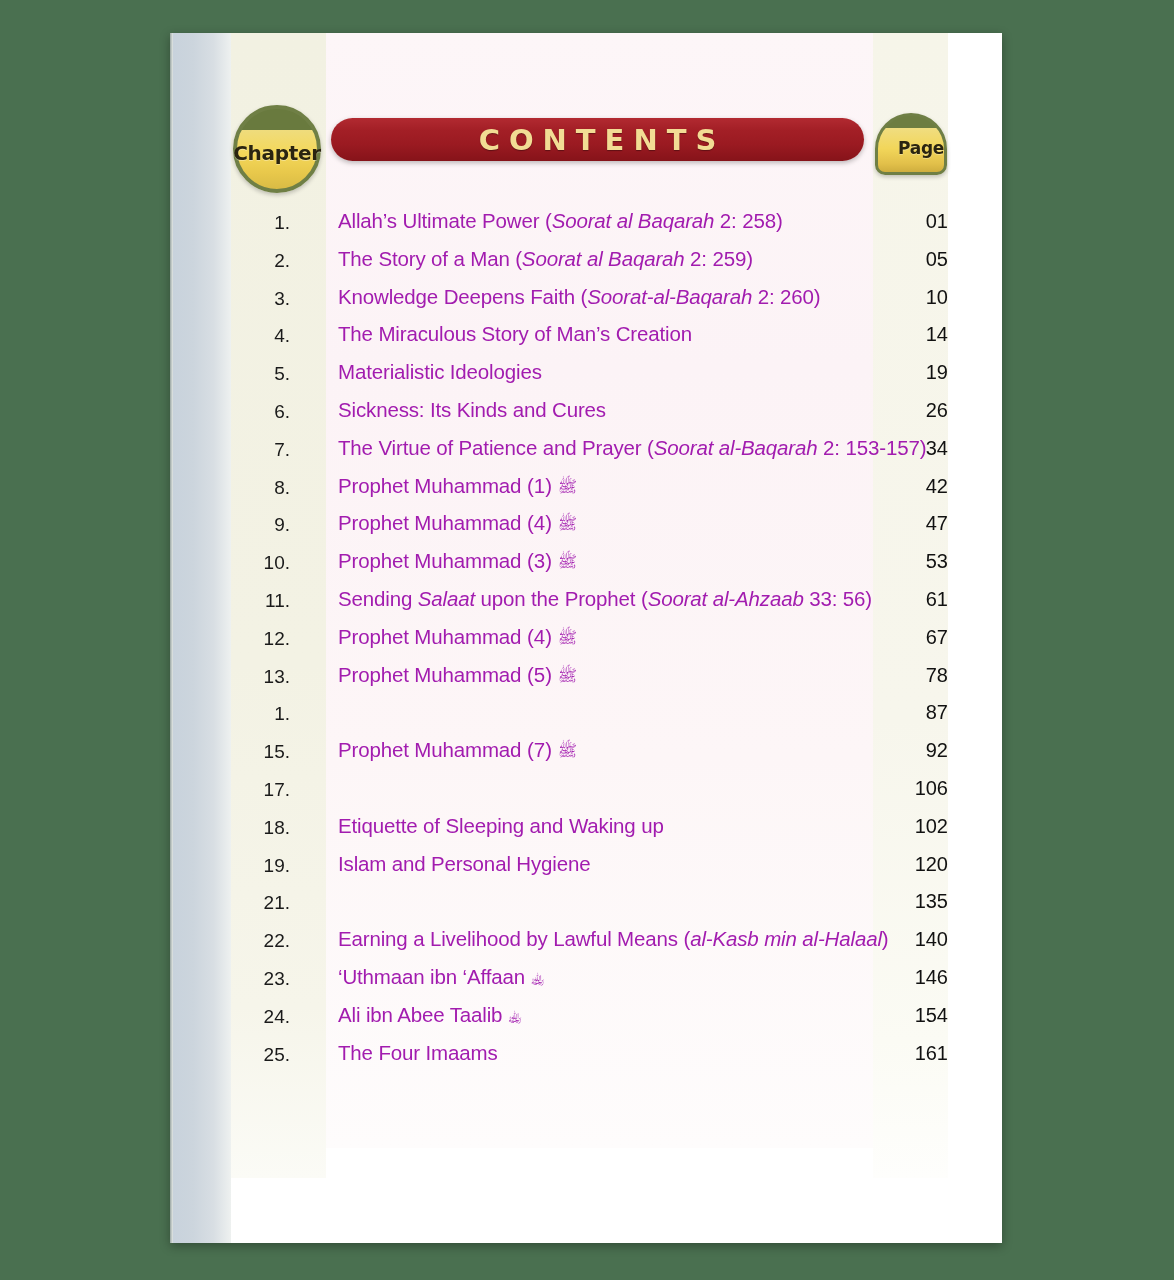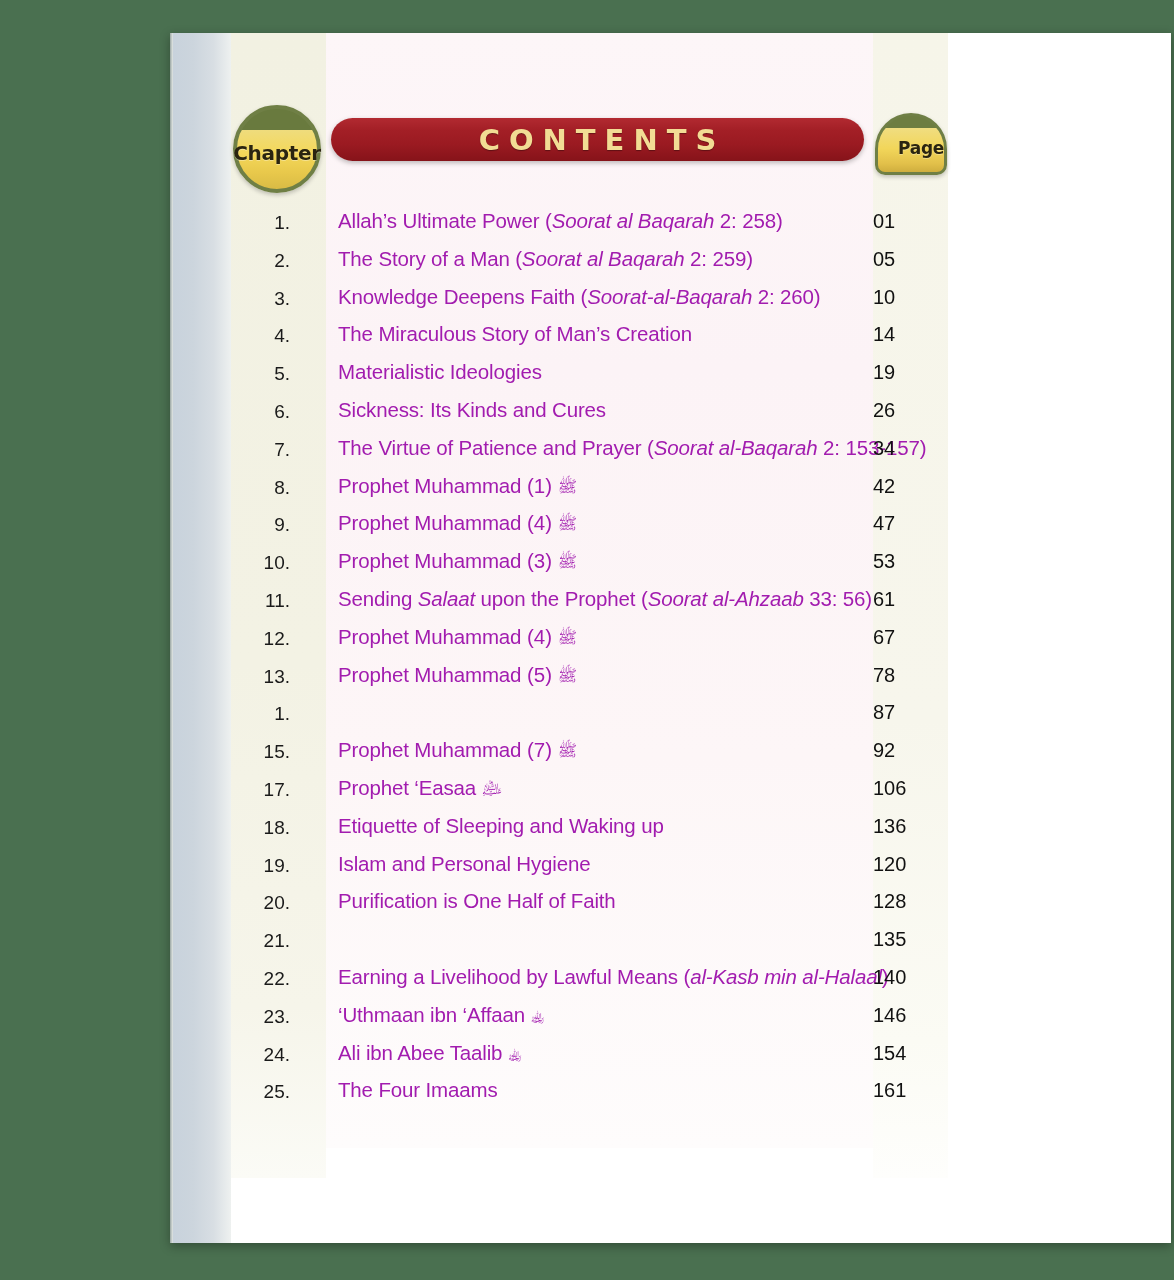--- a/index.html
+++ b/index.html
@@ -13,21 +13,21 @@
     font-family: "Liberation Sans", sans-serif;
     overflow: hidden;
     position: relative;
   }
 
   
   #page-sheet {
     position: absolute;
     left: 170px;
     top: 33px;
-    width: 1001px;
+    width: 832px;
     height: 1210px;
     background: #ffffff;
     box-shadow: 0 3px 10px rgba(0,0,0,0.32);
     overflow: hidden;
   }
 
   
   #gutter-edge {
     position: absolute;
     left: 0px;
@@ -236,21 +236,21 @@
     font-family: "DejaVu Sans", sans-serif;
     font-size: 16px;
     vertical-align: 1px;
     letter-spacing: 0;
   }
   .toc-page {
     position: absolute;
     left: 703px;
     width: 75px;
     top: 3px;
-    text-align: left;
+    text-align: right;
     font-family: "Liberation Sans", sans-serif;
     font-size: 20px;
     color: #111111;
   }
 </style>
 </head>
 <body>
 
 <div id="page-sheet">
 
@@ -346,39 +346,33 @@
         <div class="toc-num">1.</div>
         <div class="toc-page">87</div>
       </div>
       <div class="toc-row">
         <div class="toc-num">15.</div>
         <div class="toc-title">Prophet Muhammad <span class="hon">ﷺ</span> (7)</div>
         <div class="toc-page">92</div>
       </div>
       <div class="toc-row">
         <div class="toc-num">17.</div>
-        <div class="toc-title">Prophet ‘Easaa <span class="hon">﵇</span></div>
         <div class="toc-page">106</div>
       </div>
       <div class="toc-row">
         <div class="toc-num">18.</div>
         <div class="toc-title">Etiquette of Sleeping and Waking up</div>
-        <div class="toc-page">136</div>
+        <div class="toc-page">102</div>
       </div>
       <div class="toc-row">
         <div class="toc-num">19.</div>
         <div class="toc-title">Islam and Personal Hygiene</div>
         <div class="toc-page">120</div>
       </div>
       <div class="toc-row">
-        <div class="toc-num">20.</div>
-        <div class="toc-title">Purification is One Half of Faith</div>
-        <div class="toc-page">128</div>
-      </div>
-      <div class="toc-row">
         <div class="toc-num">21.</div>
         <div class="toc-page">135</div>
       </div>
       <div class="toc-row">
         <div class="toc-num">22.</div>
         <div class="toc-title">Earning a Livelihood by Lawful Means (<i>al-Kasb min al-Halaal</i>)</div>
         <div class="toc-page">140</div>
       </div>
       <div class="toc-row">
         <div class="toc-num">23.</div>

